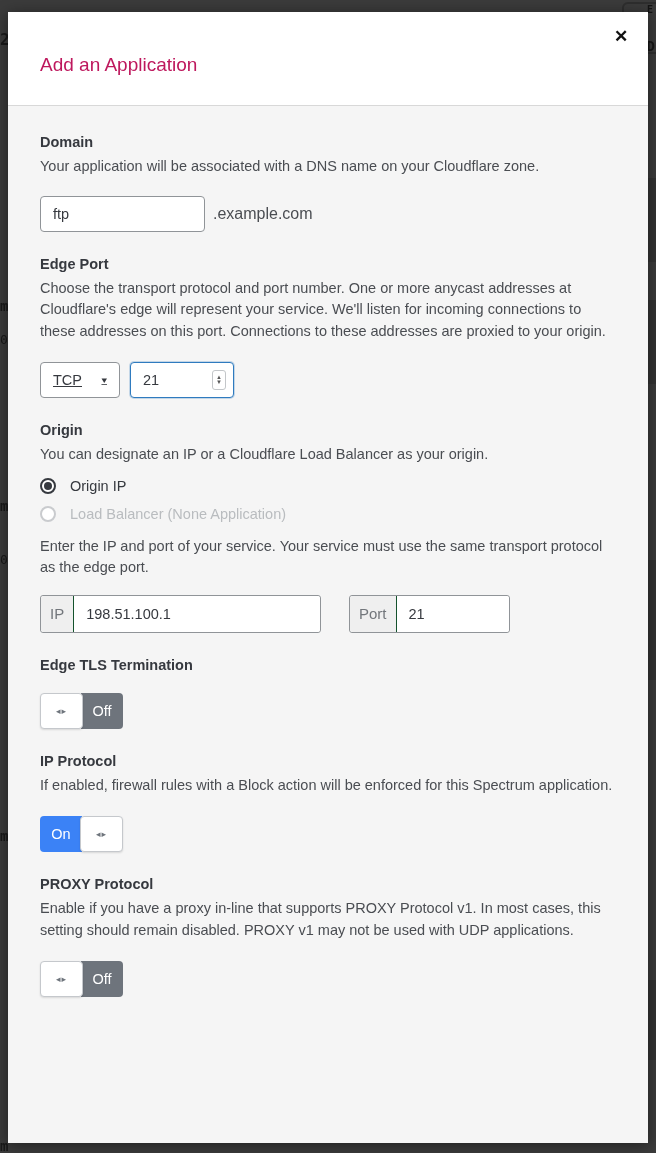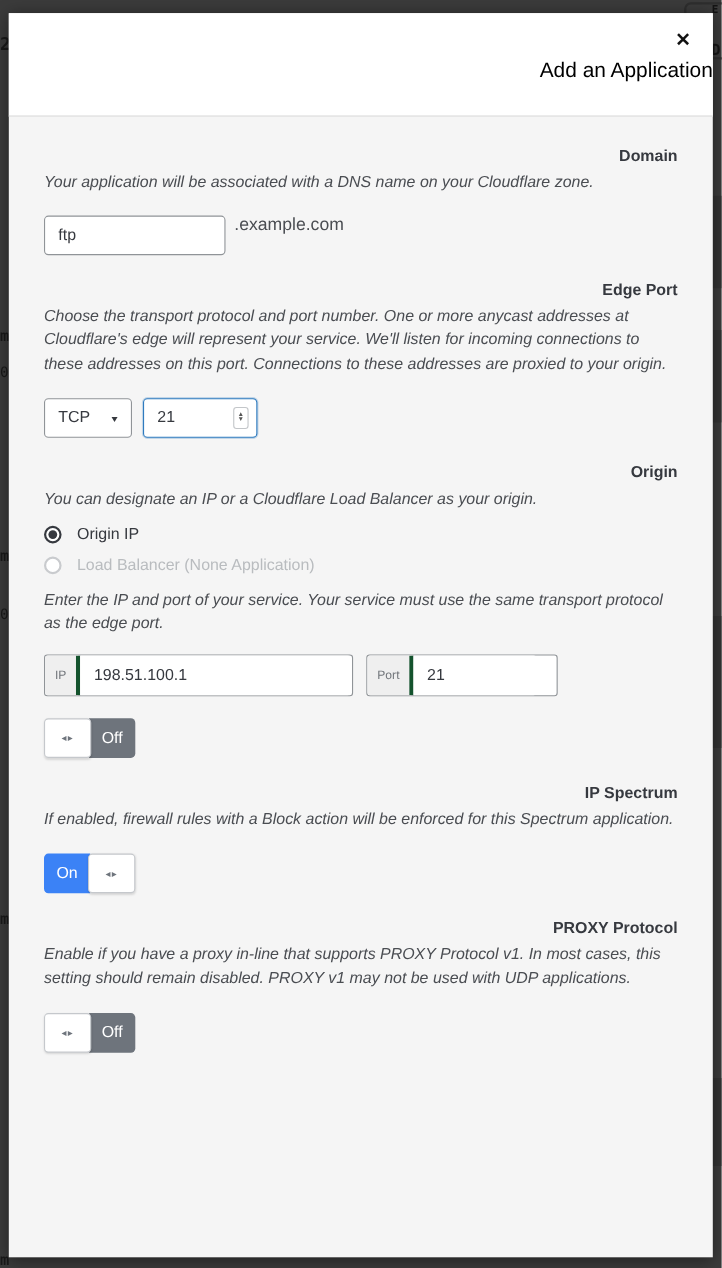--- a/index.html
+++ b/index.html
@@ -38,47 +38,47 @@
     display:flex; flex-direction:column;
   }
   .modal-header {
     background:#ffffff;
     border-bottom:1px solid #d8d8d8;
     height:94px;
     position:relative;
     flex:0 0 auto;
     padding:42px 0 0 32px;
   }
-  .modal-title { font-size:19px; font-weight:400; color:#000000;text-align:right; }
+  .modal-title { font-size:19px; font-weight:400; color:#be185d; }
   .close-btn {
     position:absolute; top:12px; right:14px;
     width:26px; height:26px;
     border:none; background:transparent;
     font-size:17px; font-weight:700; color:#111;
     cursor:pointer; line-height:26px; text-align:center;
   }
   .modal-body { padding:22px 32px 0 32px; flex:1 1 auto; }
 
-  .section-label { font-size:14.5px; font-weight:700; color:#36393f; margin-top:24px;text-align:right; }
-  .section-desc  { font-size:14.5px; color:#4a4d52; line-height:21.5px; margin-top:6px; max-width:600px;font-style:italic; }
+  .section-label { font-size:14.5px; font-weight:700; color:#36393f; margin-top:24px; }
+  .section-desc  { font-size:14.5px; color:#4a4d52; line-height:21.5px; margin-top:6px; max-width:600px; }
 
   
   .text-input, .fake-select {
     height:36px; background:#fff;
     border:1px solid #909498; border-radius:4px;
     font-family:"Liberation Sans", sans-serif;
     font-size:14.5px; color:#36393f;
     padding:0 12px; outline:none;
   }
-  .row { display:flex; }
+  .row { display:flex; align-items:center; }
   .domain-row { margin-top:18px; }
   .domain-input { width:165px; }
   .domain-suffix { font-size:16px; color:#4a4d52; margin-left:8px; }
 
-  .edgeport-row { margin-top:20px; }
+  .edgeport-row { margin-top:20px;text-decoration:underline; }
   .fake-select {
     width:80px; display:flex; align-items:center; justify-content:space-between;
     cursor:pointer; user-select:none;
   }
   .select-chevron { font-size:11px; color:#36393f; transform:scaleY(.8); }
   .port-wrap { position:relative; margin-left:10px; }
   .port-input { width:104px; border:1px solid #2f7bbf; box-shadow:0 0 0 1px rgba(47,123,191,.25); padding-right:28px; }
   .spinner {
     position:absolute; right:8px; top:8px;
     width:14px; height:20px;
@@ -99,30 +99,30 @@
     content:""; width:8px; height:8px; border-radius:50%; background:#36393f;
   }
   .radio-outer.disabled { border-color:#c9cbce; }
   .radio-label { font-size:14.5px; color:#36393f; margin-left:14px; }
   .radio-label.disabled { color:#b9bcbf; }
 
   
   .ipport-row { margin-top:16px; }
   .addon-group { display:flex; border:1px solid #909498; border-radius:3px; background:#fff; height:38px; }
   .addon {
-    background:#efefef; border-right:4px solid #14532d;
+    background:#efefef; border-right:1px solid #14532d;
     display:flex; align-items:center; padding:0 9px;
-    font-size:11px; color:#72767b;
+    font-size:15px; color:#72767b;
     border-radius:3px 0 0 3px;
   }
   .addon-input { border:none; outline:none; font-family:"Liberation Sans", sans-serif;
     font-size:14.5px; color:#36393f; padding:0 12px; border-radius:0 3px 3px 0; }
   .ip-group { width:281px; }
   .ip-group .addon-input { width:246px; }
-  .port-group { width:174px; margin-left:12px; }
+  .port-group { width:161px; margin-left:28px; }
   .port-group .addon-input { width:112px; }
 
   
   .toggle { display:flex; margin-top:20px; width:84px; height:36px; border-radius:4px; cursor:pointer; position:relative; }
   .toggle-state {
     width:42px; height:36px; display:flex; align-items:center; justify-content:center;
     color:#fff; font-size:14.5px;
   }
   .toggle-state.off { background:#6e747c; border-radius:0 4px 4px 0; }
   .toggle-state.on  { background:#3b82f6; border-radius:4px 0 0 4px; }
@@ -213,26 +213,27 @@
       <div class="addon-group ip-group">
         <span class="addon">IP</span>
         <input class="addon-input" type="text" value="198.51.100.1" style="">
       </div>
       <div class="addon-group port-group">
         <span class="addon">Port</span>
         <input class="addon-input" type="text" value="21" style="">
       </div>
     </div>
 
+    <div class="section-label">Edge TLS Termination</div>
     <div class="toggle state-off">
       <div class="toggle-handle">◂▸</div>
       <div class="toggle-state off">Off</div>
     </div>
 
-    <div class="section-label">IP Spectrum</div>
+    <div class="section-label">IP Protocol</div>
     <div class="section-desc">If enabled, firewall rules with a Block action will be enforced for this Spectrum application.</div>
     <div class="toggle state-on">
       <div class="toggle-state on">On</div>
       <div class="toggle-handle">◂▸</div>
     </div>
 
     <div class="section-label">PROXY Protocol</div>
     <div class="section-desc">Enable if you have a proxy in-line that supports PROXY Protocol v1. In most cases, this setting should remain disabled. PROXY v1 may not be used with UDP applications.</div>
     <div class="toggle state-off">
       <div class="toggle-handle">◂▸</div>

